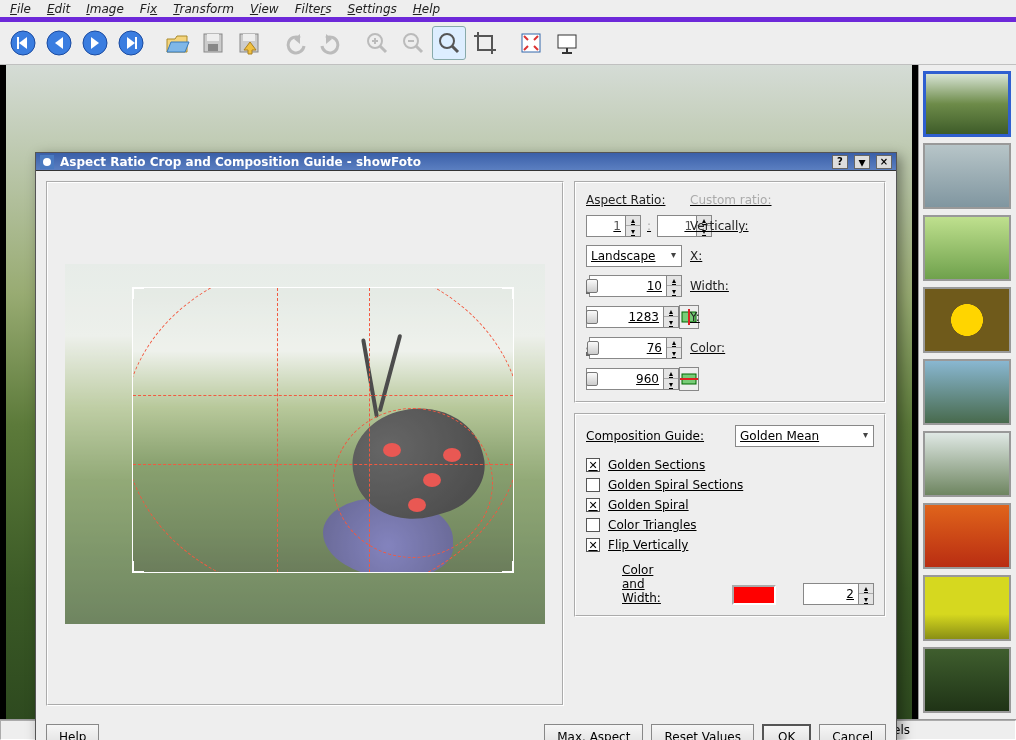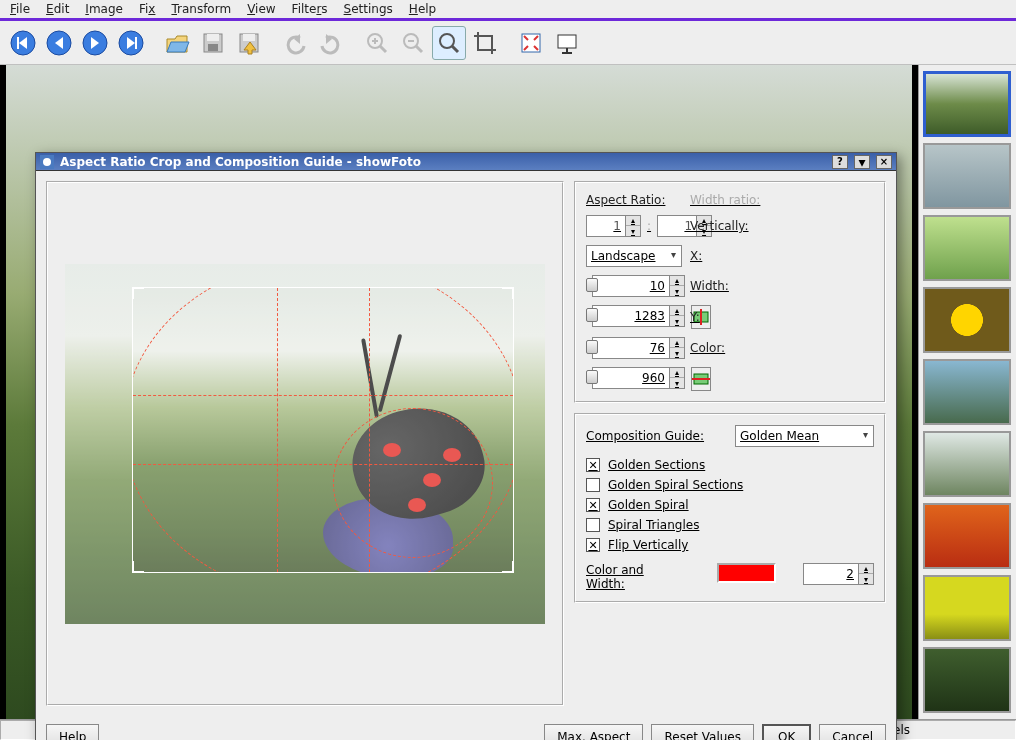--- a/index.html
+++ b/index.html
@@ -1,20 +1,20 @@
 <!DOCTYPE html>
 <html><head>
 <meta charset="utf-8">
 <style>
 * { box-sizing: border-box; margin: 0; padding: 0; font-family: "DejaVu Sans", Arial, sans-serif; font-size: 12px; }
 html, body { width: 1016px; height: 740px; overflow: hidden; background: #eeeeee; }
 .app { display: flex; flex-direction: column; width: 100%; height: 100%; }
 
 
-.menubar { display: flex; align-items: flex-start; height: 22px; background: #eee; border-bottom: 3px solid #6d28d9; padding: 0 2px; }
+.menubar { display: flex; align-items: flex-start; height: 22px; background: #eee; border-bottom: 5px solid #6d28d9; padding: 0 2px; font-style: italic; }
 .menubar span { padding: 2px 8px; color: #222; }
 .menubar span u { text-decoration: underline; }
 
 
 .toolbar { display: flex; align-items: center; height: 46px; background: #eee; border-bottom: 1px solid #c0c0c0; padding: 2px 6px; gap: 2px; }
 .tb-btn { width: 34px; height: 34px; display: flex; align-items: center; justify-content: center; border: 1px solid transparent; border-radius: 3px; }
 .tb-sep { width: 8px; }
 .tb-active { border: 1px solid #8aa; background: #def; border-radius: 3px; }
 
 svg.icon { display: block; }
@@ -71,21 +71,21 @@
 
 .form-grid { display: grid; grid-template-columns: 96px 1fr; gap: 8px 8px; align-items: center; padding: 10px; }
 .form-grid label { color: #222; }
 .form-grid label.disabled { color: #aaa; }
 select, input[type=text] { border: 1px solid #888; background: #fff; height: 22px; padding: 0 4px; font-size: 12px; }
 select { width: 100%; }
 .combo { position:relative; display:flex; }
 .combo select { appearance:none; padding-right:18px; }
 .combo::after { content:"▾"; position:absolute; right:6px; top:4px; font-size:10px; pointer-events:none; color:#444; }
 
-.slide-row { display:flex; align-items:flex-start; gap:6px; }
+.slide-row { display:flex; align-items:center; }
 .slider { flex:1; height:20px; position:relative; }
 .slider .track { position:absolute; left:0; right:0; top:9px; height:3px; background:#bbb; border:1px solid #999; border-radius:2px; }
 .slider .ticks { position:absolute; left:0; right:0; top:14px; display:flex; justify-content:space-between; }
 .slider .ticks i { width:1px; height:4px; background:#666; }
 .slider .knob { position:absolute; top:3px; width:12px; height:14px; background:linear-gradient(#fafafa,#ccc); border:1px solid #777; border-radius:2px; }
 .spin { display:flex; }
 .spin input { width:78px; text-align:right; height:22px; border:1px solid #888; }
 .spin .arrows { display:flex; flex-direction:column; border:1px solid #888; border-left:none; }
 .spin .arrows b { width:14px; height:10px; display:flex; align-items:center; justify-content:center; font-size:8px; background:#e4e4e4; border-bottom:1px solid #aaa; cursor:pointer; font-weight:normal; }
 .spin .arrows b:last-child{border-bottom:none;}
@@ -283,21 +283,21 @@
               </div>
             </div>
           </div>
 
           <div class="right-col">
 
             <div class="panel">
               <div class="form-grid">
                 <label>Aspect Ratio:</label>
 
-                <label class="disabled">Width ratio:</label>
+                <label class="disabled">Custom ratio:</label>
                 <div class="ratio-row">
                   <div class="spin sm">
                       <input type="text" disabled="" value="1" style="">
                       <div class="arrows">
                         <b>▴</b>
                         <b>▾</b>
                       </div>
                     </div>
                   <span style="color:#aaa">:</span>
                   <div class="spin sm">
@@ -454,27 +454,27 @@
               <div class="chk-row">
                   <div class="chkbox"></div>
                   <span>Golden Spiral Sections</span>
                 </div>
               <div class="chk-row">
                   <div class="chkbox">✕</div>
                   <span>Golden Spiral</span>
                 </div>
               <div class="chk-row">
                   <div class="chkbox"></div>
-                  <span>Spiral Triangles</span>
+                  <span>Color Triangles</span>
                 </div>
               <div class="chk-row">
                   <div class="chkbox">✕</div>
                   <span>Flip Vertically</span>
                 </div>
-              <div style="display:flex; align-items:flex-start; gap:27px; margin-top:8px;">
+              <div style="display:flex; align-items:flex-end; gap:27px; margin-top:8px;margin-left:36px;">
                 <label>Color and Width:</label>
                 <div style="flex:1"></div>
                 <div class="color-swatch" style="background:#ff0000;"></div>
                 <div class="spin">
                     <input type="text" style="width: 56px;" value="2">
                     <div class="arrows">
                       <b>▴</b>
                       <b>▾</b>
                     </div>
                   </div>

